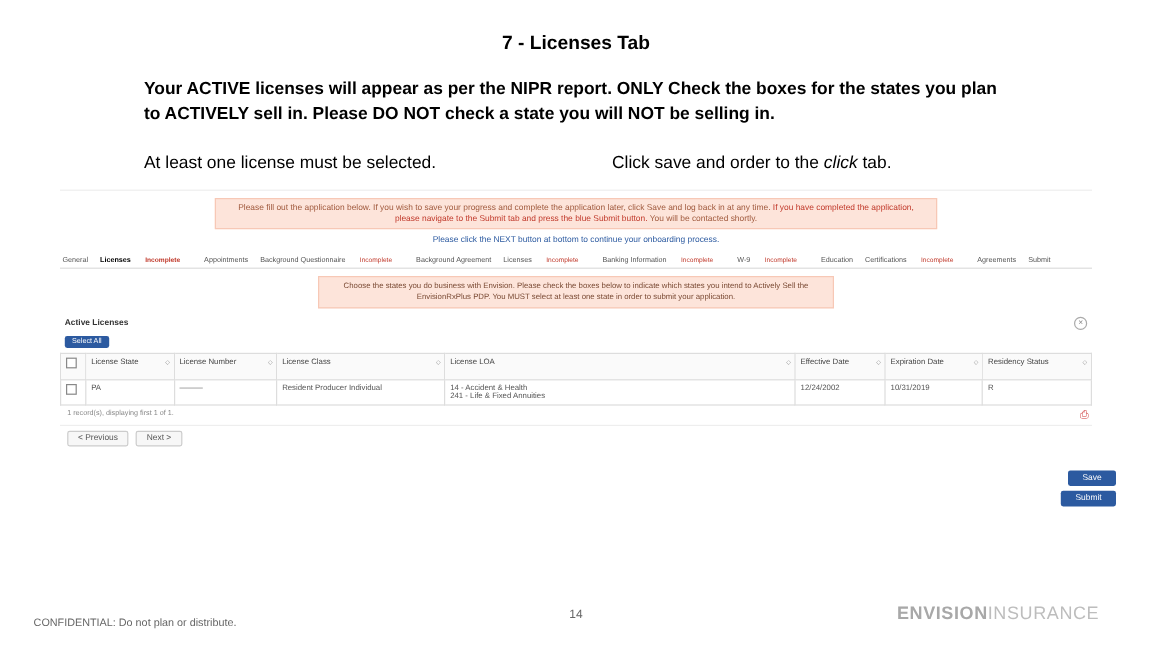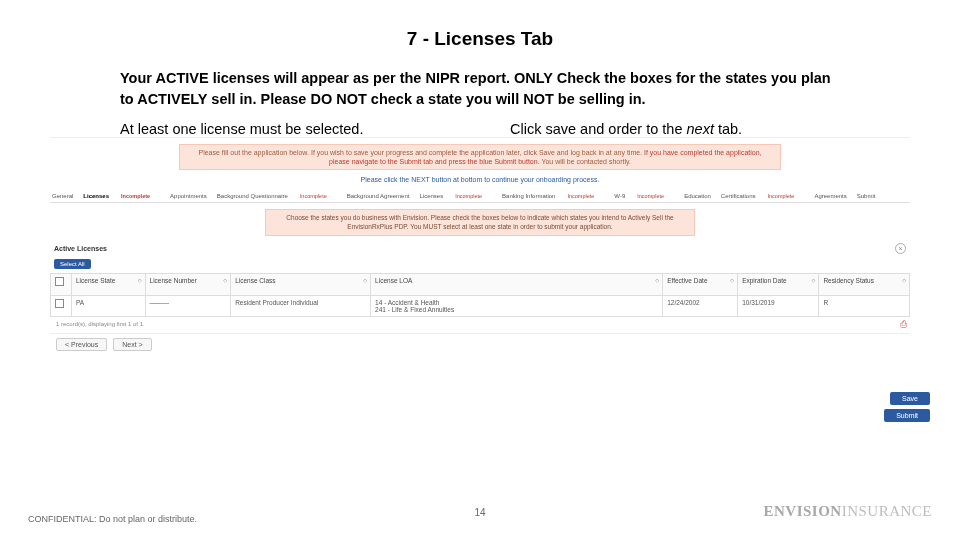--- a/index.html
+++ b/index.html
@@ -12,36 +12,37 @@
     overflow: hidden;
   }
   .slide {
     width: 100%;
     height: 100%;
     padding: 28px 30px 0 30px;
     display: flex;
     flex-direction: column;
   }
   .title {
-    font-size: 19px;
+    font-size: 16px;
     font-weight: bold;
     text-align: center;
     margin-bottom: 18px;
   }
   .para {
     font-size: 14.5px;
     font-weight: bold;
     line-height: 1.45;
     padding: 0 90px;
-    margin-bottom: 11px;
+    margin-bottom: 22px;
   }
   .hints {
     display: flex;
     padding: 0 90px;
     font-size: 14.5px;
+    margin-bottom: 14px;
   }
   .hint-left { flex: 1; }
   .hint-right { flex: 1; text-align: left; padding-left: 60px; }
   .hint-right i { font-style: italic; }
 
   .screenshot {
     margin: 0 20px;
     font-size: 7px;
     color: #555;
     border-top: 1px solid #eee;
@@ -175,42 +176,41 @@
   .pagenum{
     position:absolute;
     left:50%;
     transform:translateX(-50%);
     bottom:22px;
     font-size:10px;
     color:#666;
   }
   .brand{
     position:absolute;
-    right:28px;
+    right:44px;
     bottom:20px;
     font-size:15px;
     letter-spacing:0.5px;
     color:#bdbdbd;
-    font-family:Liberation Serif, serif;
   }
   .brand .bold{ font-weight:bold; color:#a8a8a8; }
 </style>
 </head>
 <body>
 
 <div class="slide">
 
   <div class="title">7 - Licenses Tab</div>
 
   <div class="para">Your ACTIVE licenses will appear as per the NIPR report. ONLY Check the boxes for the states you plan to ACTIVELY sell in.  Please DO NOT check a state you will NOT be selling in.</div>
 
   <div class="hints">
     <div class="hint-left">At least one license must be selected.</div>
     <div class="hint-right">
-      <span>Click save and order to the </span><i>next</i><span> tab.</span>
+      <span>Click save and order to the </span><i>click</i><span> tab.</span>
     </div>
   </div>
 
   <div class="screenshot">
 
     <div class="orange-banner">
       <span>Please fill out the application below. If you wish to save your progress and complete the application later, click Save and log back in at any time. </span>
       <span class="red">If you have completed the application, please navigate to the Submit tab and press the blue Submit button.</span>
       <span> You will be contacted shortly.</span>
     </div>

